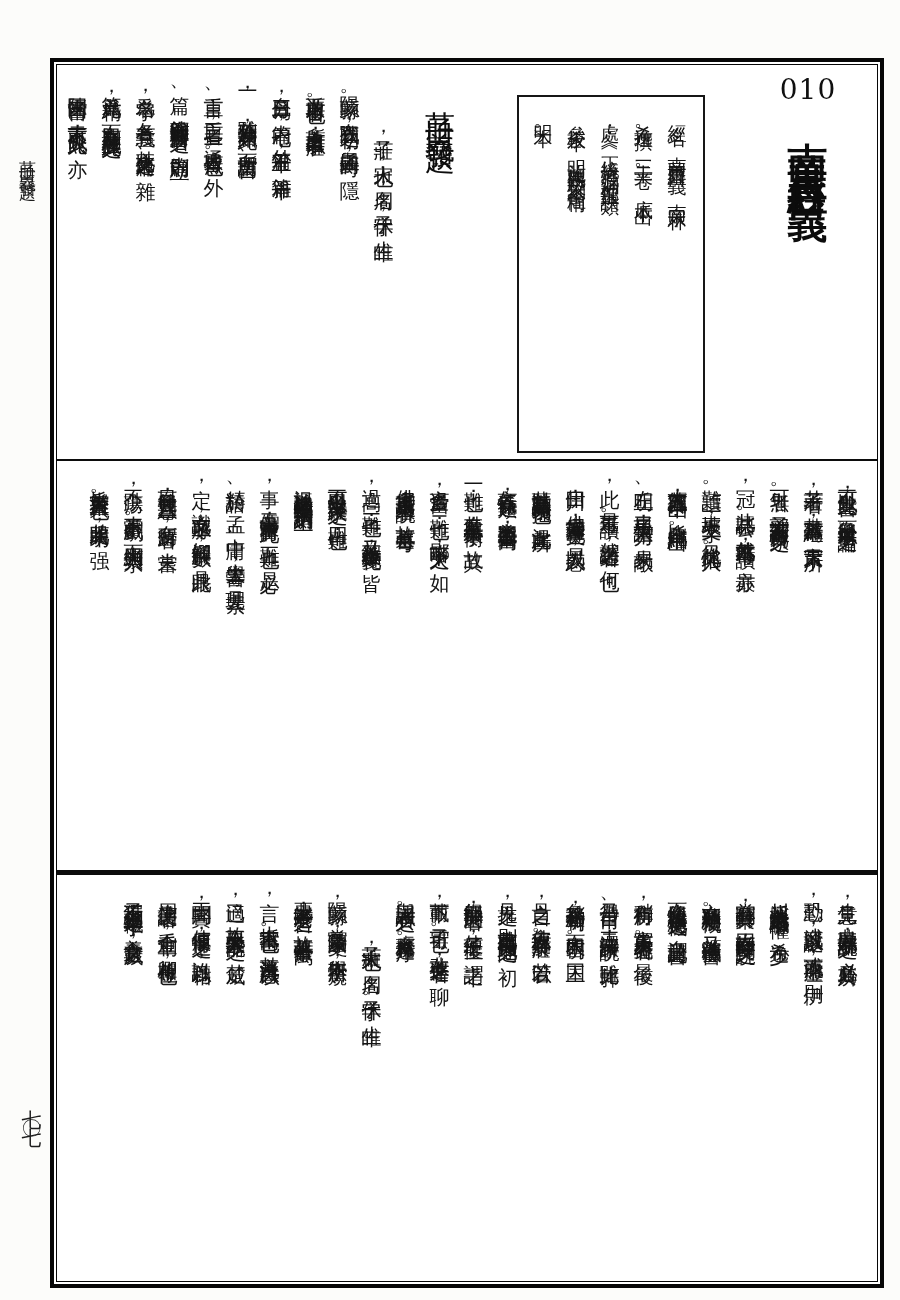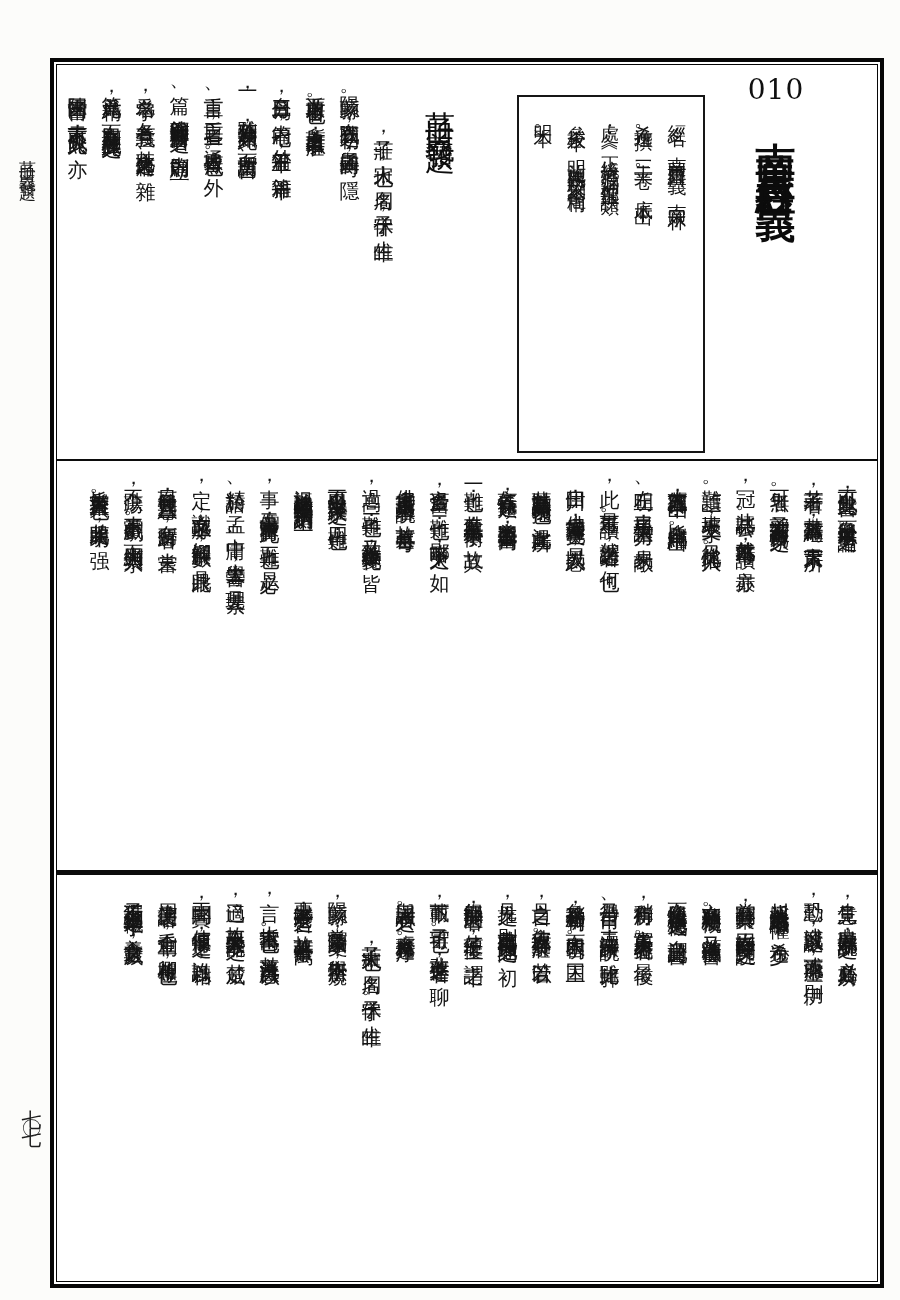--- a/index.html
+++ b/index.html
@@ -35,21 +35,21 @@
   }
 
   .band { position:relative; }
   .band1 { height:394px; }
   .sep-thin  { border-top:2px solid #0c0c0c; }
   .sep-thick { border-top:5px solid #0c0c0c; }
   .band2 { height:409px; }
   .band3 { flex:1; }
 
   
-  .header-block { position:absolute; top:8px; right:55px; width:92px; text-align:center; }
+  .header-block { position:absolute; top:8px; right:23px; width:92px; text-align:center; }
   .header-num { font-size:28px; letter-spacing:1px; color:#101010; }
   .header-title {
     display:block; margin:4px auto 0; line-height:50px;
     font-size:40px; font-weight:bold; letter-spacing:12px; color:#0c0c0c;
   }
 
   
   .bib-box {
     position:absolute; top:30px; right:172px; width:188px; height:358px;
     border:2px solid #161616; padding:13px 9px; background:#fff;

